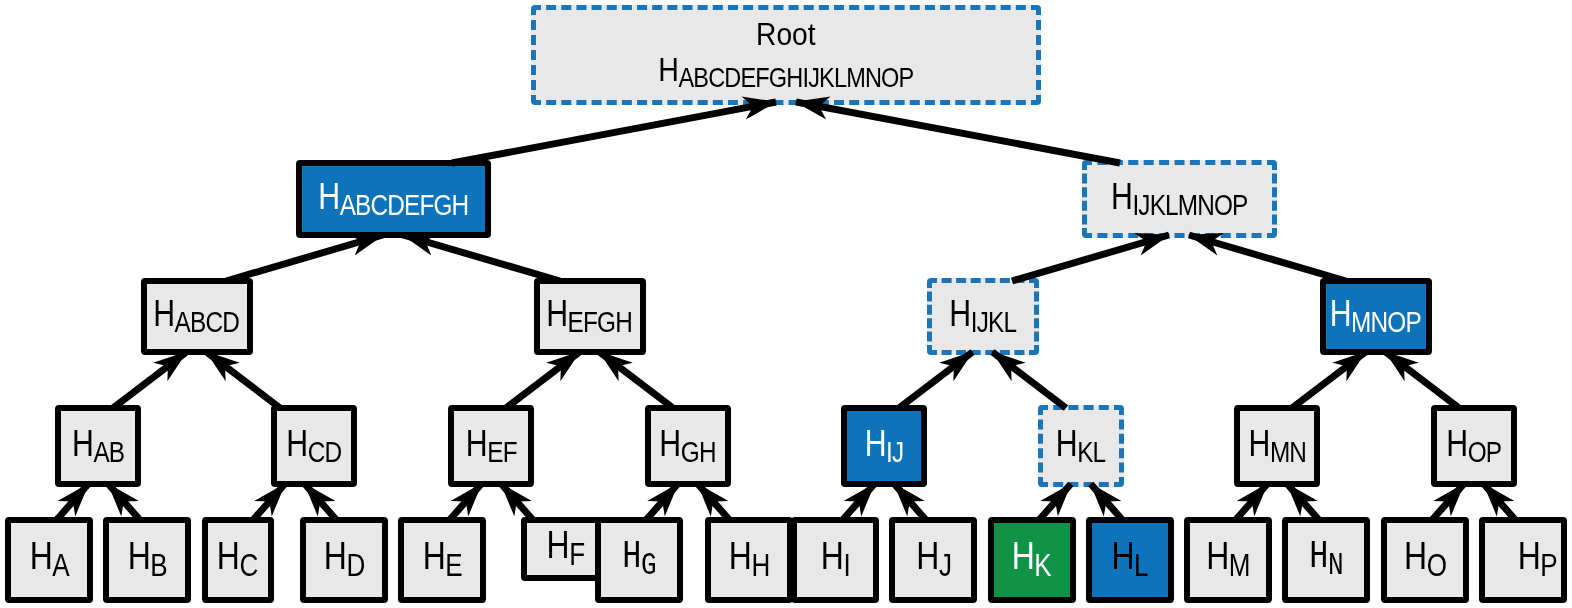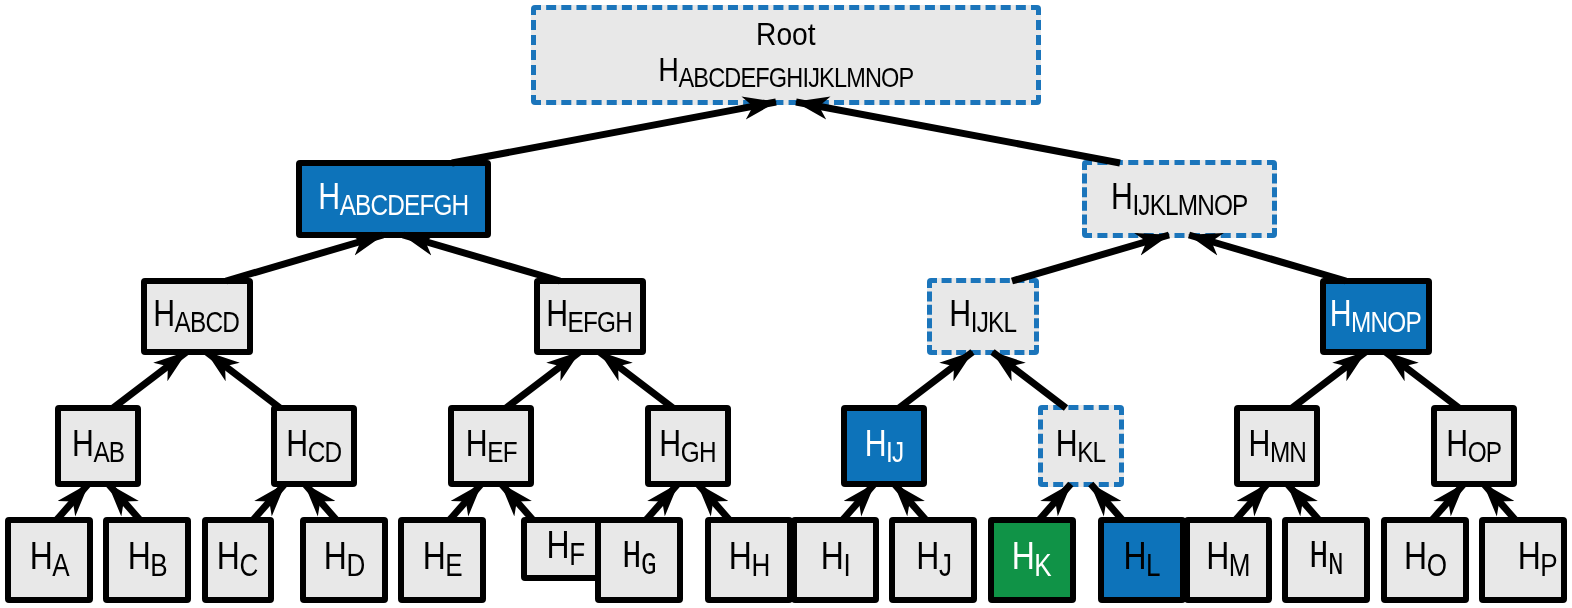--- a/index.html
+++ b/index.html
@@ -100,21 +100,21 @@
       </div>
       <div class="node st-gray" style="left: 791.1px; top: 517px; width: 88px; height: 86px;">
         <span class="lbl"><span class="base" style="font-size: 38px;">H</span><span class="sub" style="font-size: 31px;">I</span></span>
       </div>
       <div class="node st-gray" style="left: 889.4px; top: 517px; width: 88px; height: 86px;">
         <span class="lbl"><span class="base" style="font-size: 38px;">H</span><span class="sub" style="font-size: 31px;">J</span></span>
       </div>
       <div class="node st-green" style="left: 987.6px; top: 517px; width: 88px; height: 86px;">
         <span class="lbl"><span class="base" style="font-size: 38px;">H</span><span class="sub" style="font-size: 31px;">K</span></span>
       </div>
-      <div class="node st-blue-dark" style="left: 1085.9px; top: 517px; width: 88px; height: 86px; margin-left: 12px;">
+      <div class="node st-blue-dark" style="left: 1085.9px; top: 517px; width: 88px; height: 86px;">
         <span class="lbl"><span class="base" style="font-size: 38px;">H</span><span class="sub" style="font-size: 31px;">L</span></span>
       </div>
       <div class="node st-gray" style="left: 1184.1px; top: 517px; width: 88px; height: 86px;">
         <span class="lbl"><span class="base" style="font-size: 38px;">H</span><span class="sub" style="font-size: 31px;">M</span></span>
       </div>
       <div class="node st-gray" style="left: 1282.4px; top: 517px; width: 88px; height: 86px; font-family: Liberation Mono, monospace;">
         <span class="lbl"><span class="base" style="font-size: 38px;">H</span><span class="sub" style="font-size: 31px;">N</span></span>
       </div>
       <div class="node st-gray" style="left: 1380.6px; top: 517px; width: 88px; height: 86px;">
         <span class="lbl"><span class="base" style="font-size: 38px;">H</span><span class="sub" style="font-size: 31px;">O</span></span>

